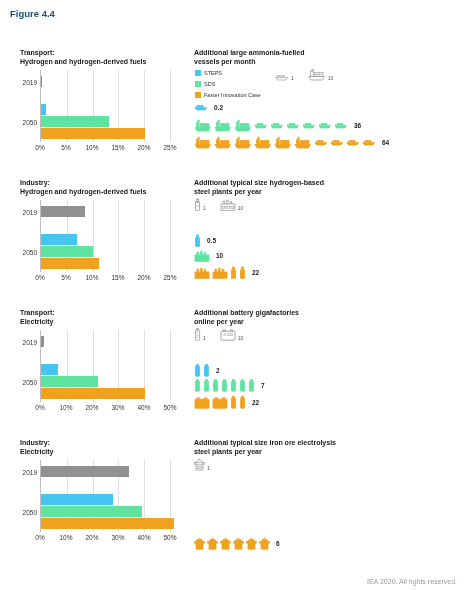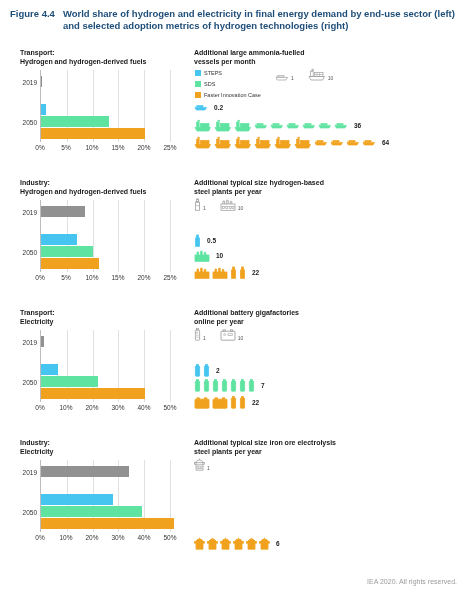--- a/index.html
+++ b/index.html
@@ -1,21 +1,21 @@
 <!DOCTYPE html>
 <html><head>
 <meta charset="utf-8">
 <style>
   html,body{margin:0;padding:0;}
   body{
     width:465px;height:590px;background:#ffffff;
     font-family:"Liberation Sans", sans-serif;
     color:#1a1a1a;overflow:hidden;position:relative;
   }
-  .fig-header{display:flex;gap:8px;padding:8px 10px 0 10px;}
+  .fig-header{display:flex;gap:19px;padding:8px 10px 0 10px;}
   .fig-num{color:#1F4E79;font-weight:bold;font-size:9.5px;white-space:nowrap;line-height:12px;}
   .fig-title{color:#1F4E79;font-weight:bold;font-size:9.5px;line-height:12px;}
 
   .grid{position:absolute;left:0;top:44px;width:465px;}
   .panel{display:flex;width:465px;height:130px;}
   .panel.tall{height:150px;}
   .left{width:190px;position:relative;}
   .right{width:275px;position:relative;}
 
   .sec-title{font-size:7px;font-weight:bold;line-height:9px;margin:4px 0 0 20px;}
@@ -45,21 +45,20 @@
   .picnum{font-size:6.5px;font-weight:bold;color:#1a1a1a;margin-left:4px;}
 
   .footer{position:absolute;right:8px;bottom:5px;font-size:7px;color:#9a9a9a;}
   svg{display:block;}
 </style>
 </head>
 <body>
 
 <div class="fig-header">
   <div class="fig-num">Figure 4.4</div>
-  <div class="fig-title">World share of hydrogen and electricity in final energy demand by end-use sector (left) and selected adoption metrics of hydrogen technologies (right)</div>
 </div>
 
 <div class="grid" id="panels-root">
     <div class="panel">
       <div class="left">
         <div class="sec-title">
           <div>Transport:</div>
           <div>Hydrogen and hydrogen-derived fuels</div>
         </div>
         <div class="chart">

